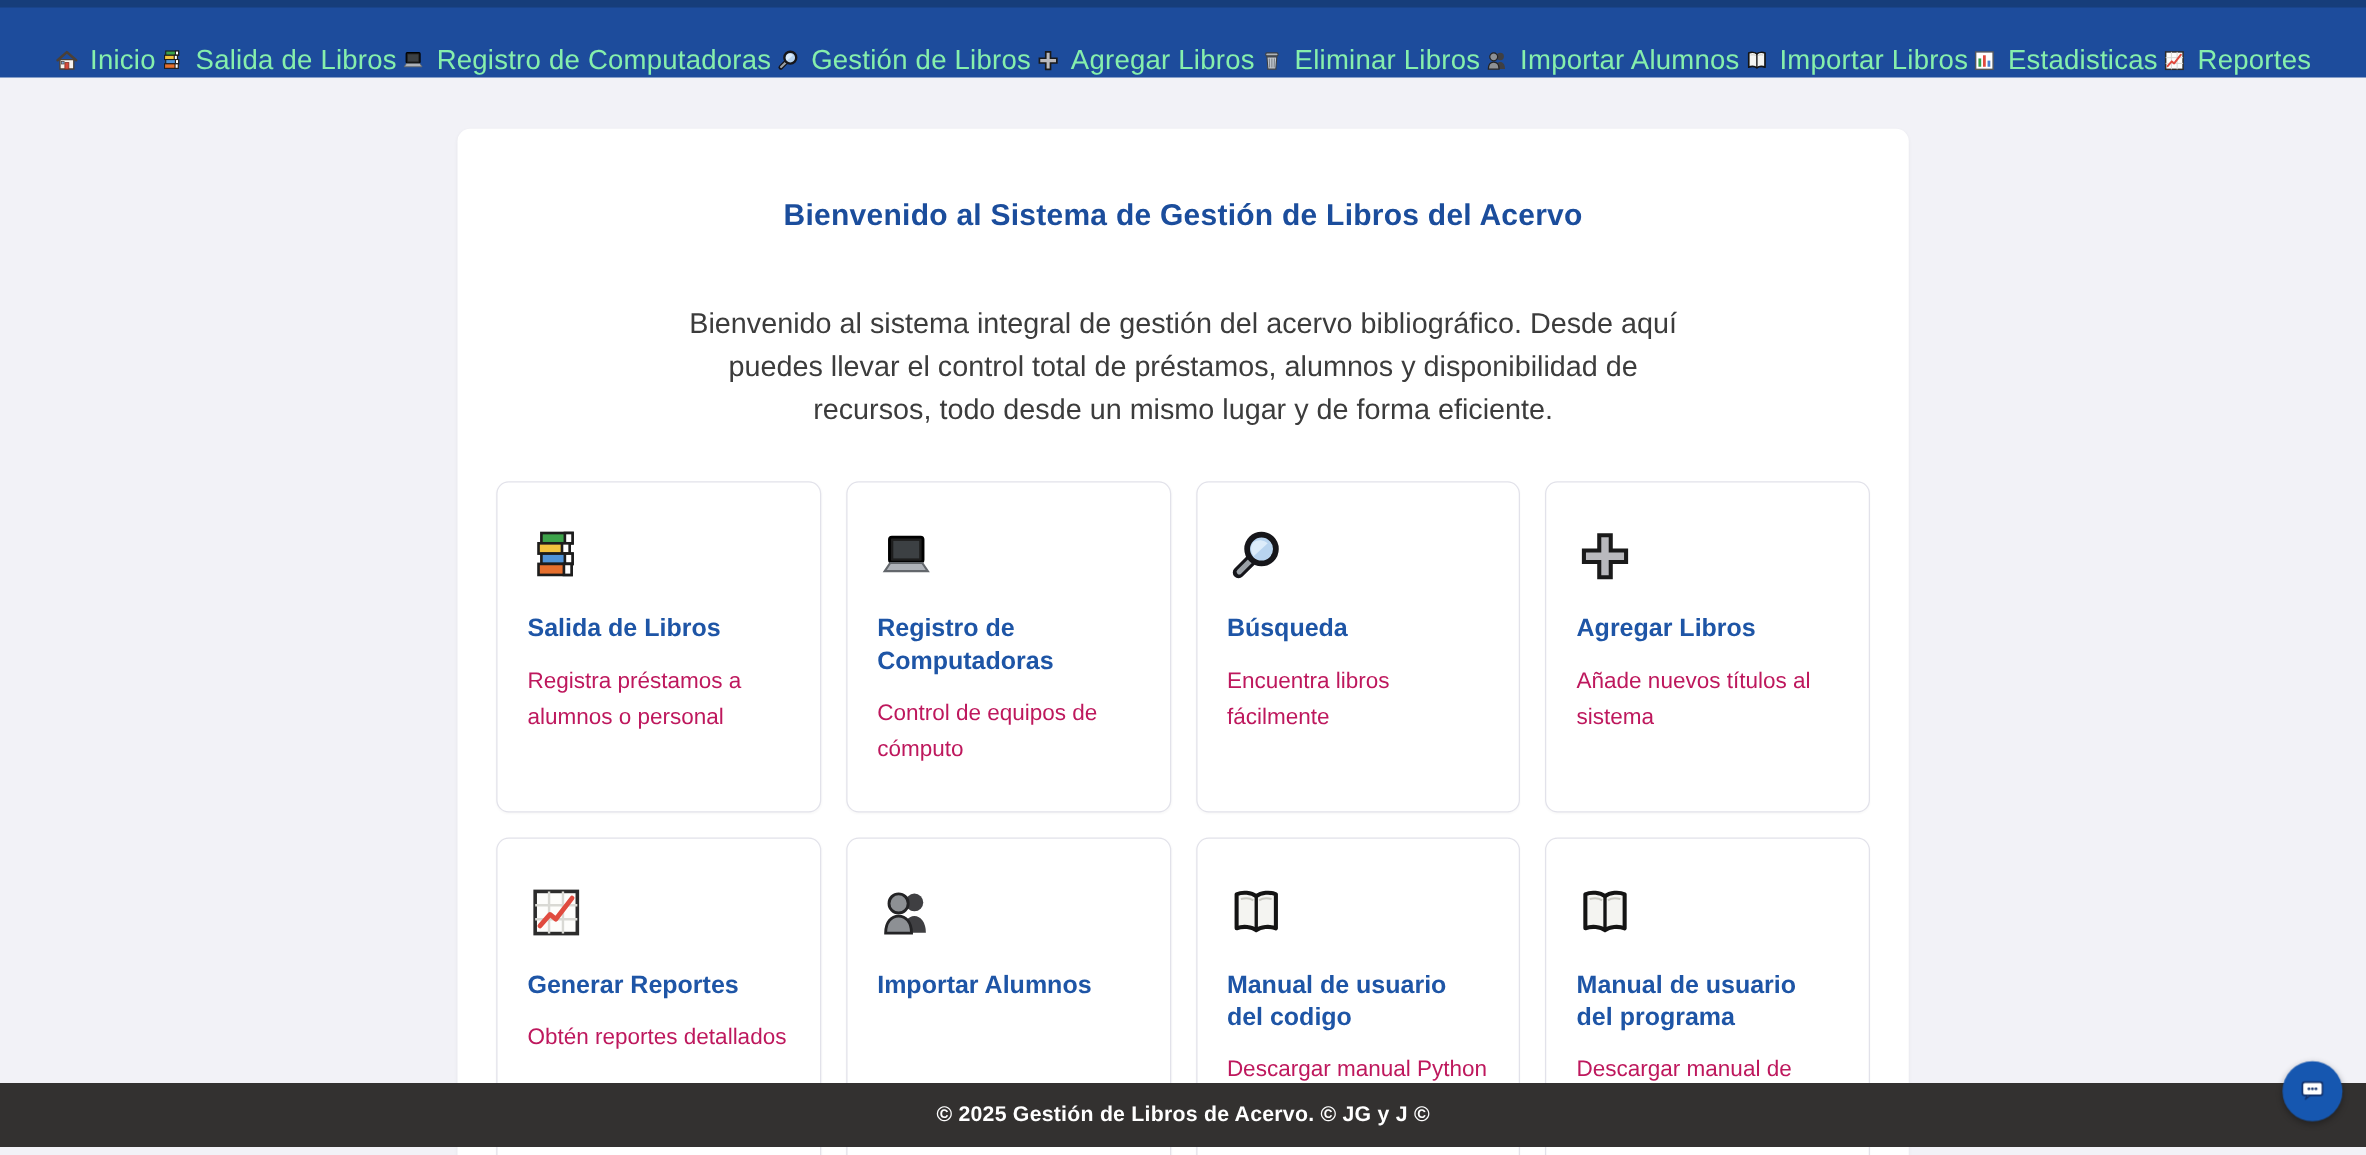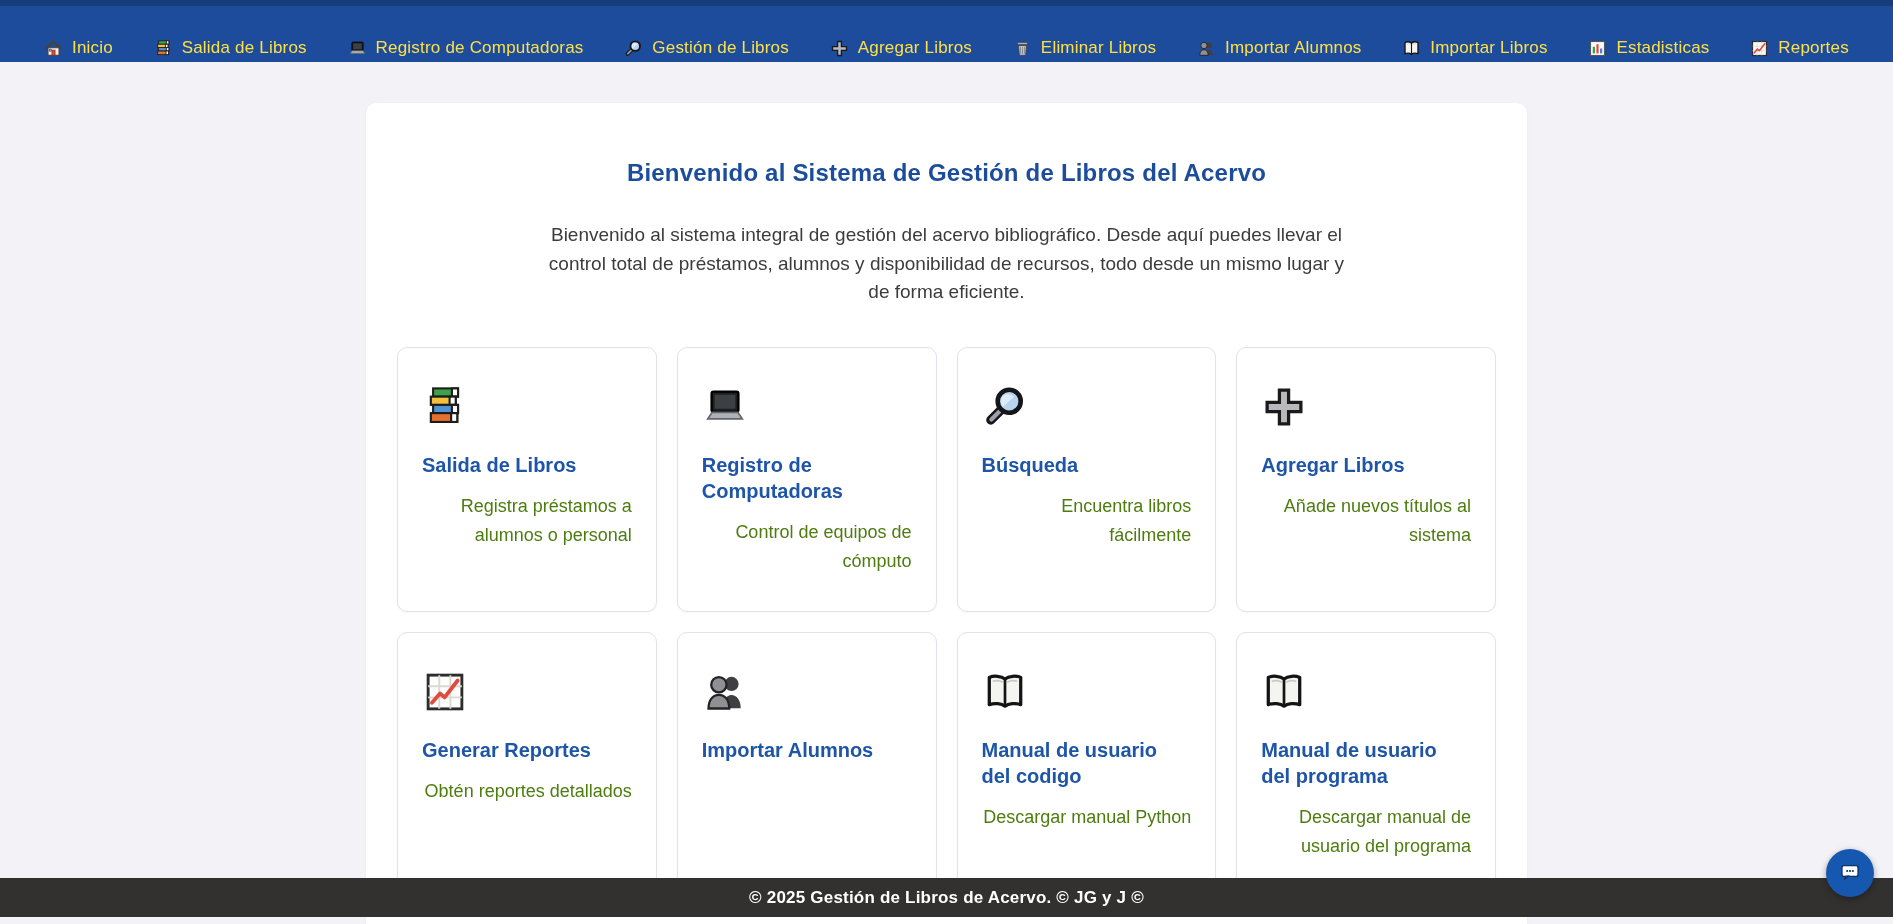--- a/index.html
+++ b/index.html
@@ -16,59 +16,59 @@
   }
   
   .navbar{
     height:62px; background:var(--navbar-bg);
     border-top:6px solid var(--navbar-top);
     display:flex; align-items:center; justify-content:space-between;
     padding:0 44px; white-space:nowrap;
   }
   .nav-item{
     display:flex; align-items:center; gap:9px;
-    color:#fde047; font-size:17px; font-weight:500; letter-spacing:.2px;
+    color:#86efac; font-size:22px; font-weight:500; letter-spacing:.2px;
     cursor:pointer; text-decoration:none;margin-top:28px;
   }
   .nav-item .icon{display:inline-flex;}
   .nav-item .icon svg{width:19px; height:19px;}
   
   .container{
     width:1161px; margin:41px auto 0; background:#fff;
     border-radius:10px; box-shadow:0 1px 3px rgba(0,0,0,.05);
     padding:56px 31px 60px; min-height:870px;
   }
   .page-title{
     margin:0; text-align:center; color:var(--title-blue);
     font-size:24px; font-weight:700; letter-spacing:.2px;
   }
   .intro{
-    max-width:812px; margin:34px auto 0; text-align:center;
-    color:var(--body-text); font-size:19px; line-height:1.5;
+    max-width:812px; margin:54px auto 0; text-align:center;
+    color:var(--body-text); font-size:23px; line-height:1.5;
   }
   
   .cards-grid{
     margin-top:40px; display:grid;
     grid-template-columns:repeat(4,1fr); grid-auto-rows:265px; gap:20px;
   }
   .card{
     background:#fff; border:1px solid var(--card-border); border-radius:10px;
     padding:36px 24px 20px; box-shadow:0 1px 2px rgba(0,0,0,.03);
   }
   .card .icon{display:block; height:46px;}
   .card .icon svg{width:46px; height:46px;}
   .card-title{
     display:block; margin-top:22px; color:var(--link-blue);
     font-size:20px; font-weight:700; line-height:1.32; text-decoration:none;
     cursor:pointer;
   }
-  .card-desc{margin:14px 0 0; color:#4d7c0f; font-size:18px; line-height:1.62;text-align:right;}
+  .card-desc{margin:14px 0 0; color:#be185d; font-size:18px; line-height:1.62;}
   
   .footer{
-    position:fixed; left:0; right:0; bottom:7px; height:39px;
+    position:fixed; left:0; right:0; bottom:7px; height:51px;
     background:var(--footer-bg); color:#fff; z-index:10;
     display:flex; align-items:center; justify-content:center;
     font-size:17px; font-weight:700; letter-spacing:.2px;
   }
   
   .chat-button{
     position:fixed; right:19px; bottom:27px; width:48px; height:48px;
     border:none; border-radius:50%; background:var(--chat-blue); z-index:20;
     display:flex; align-items:center; justify-content:center;
     box-shadow:0 2px 6px rgba(0,0,0,.35); cursor:pointer;

